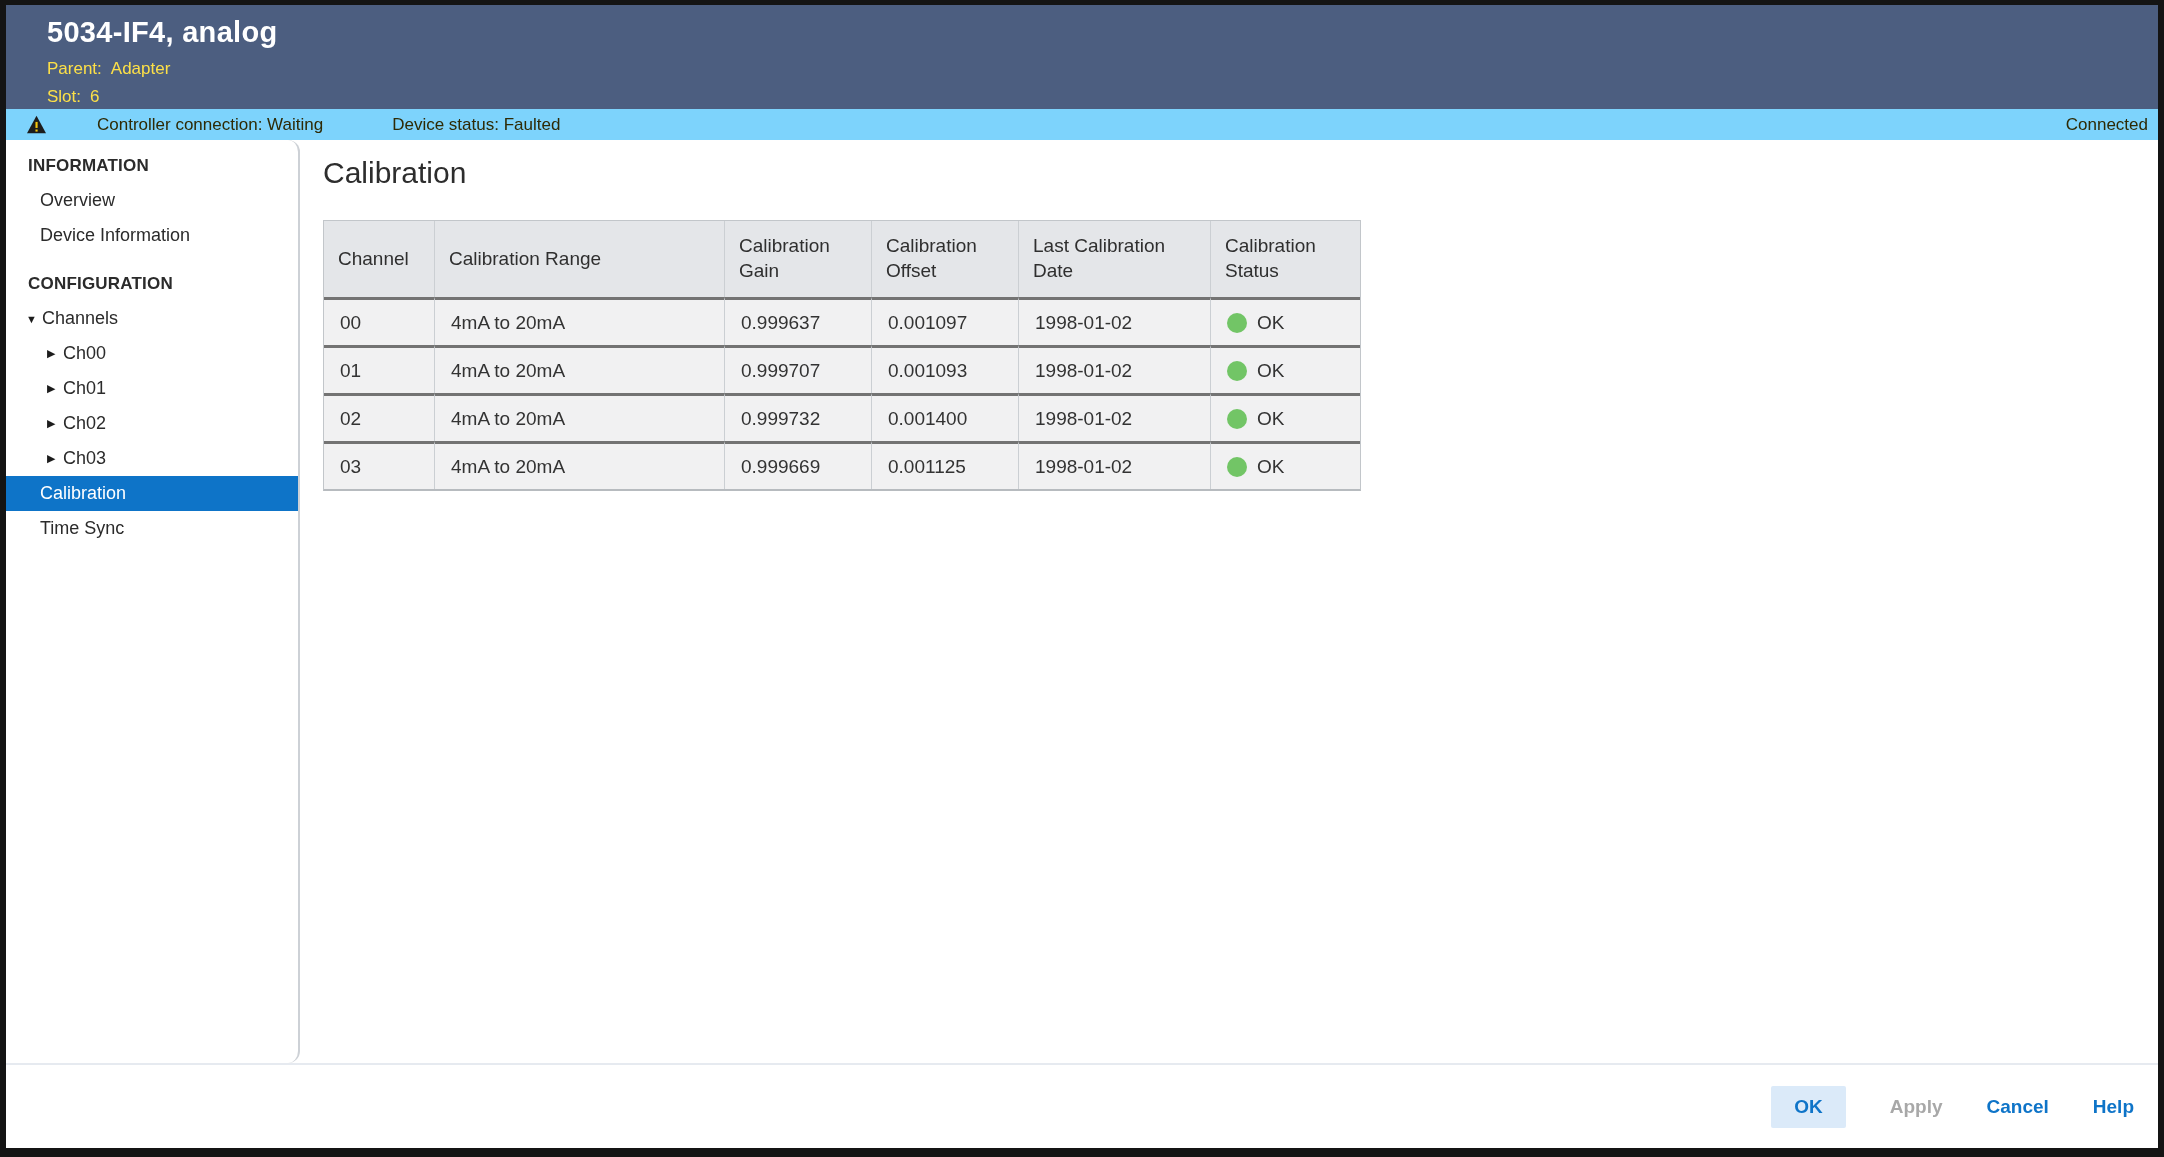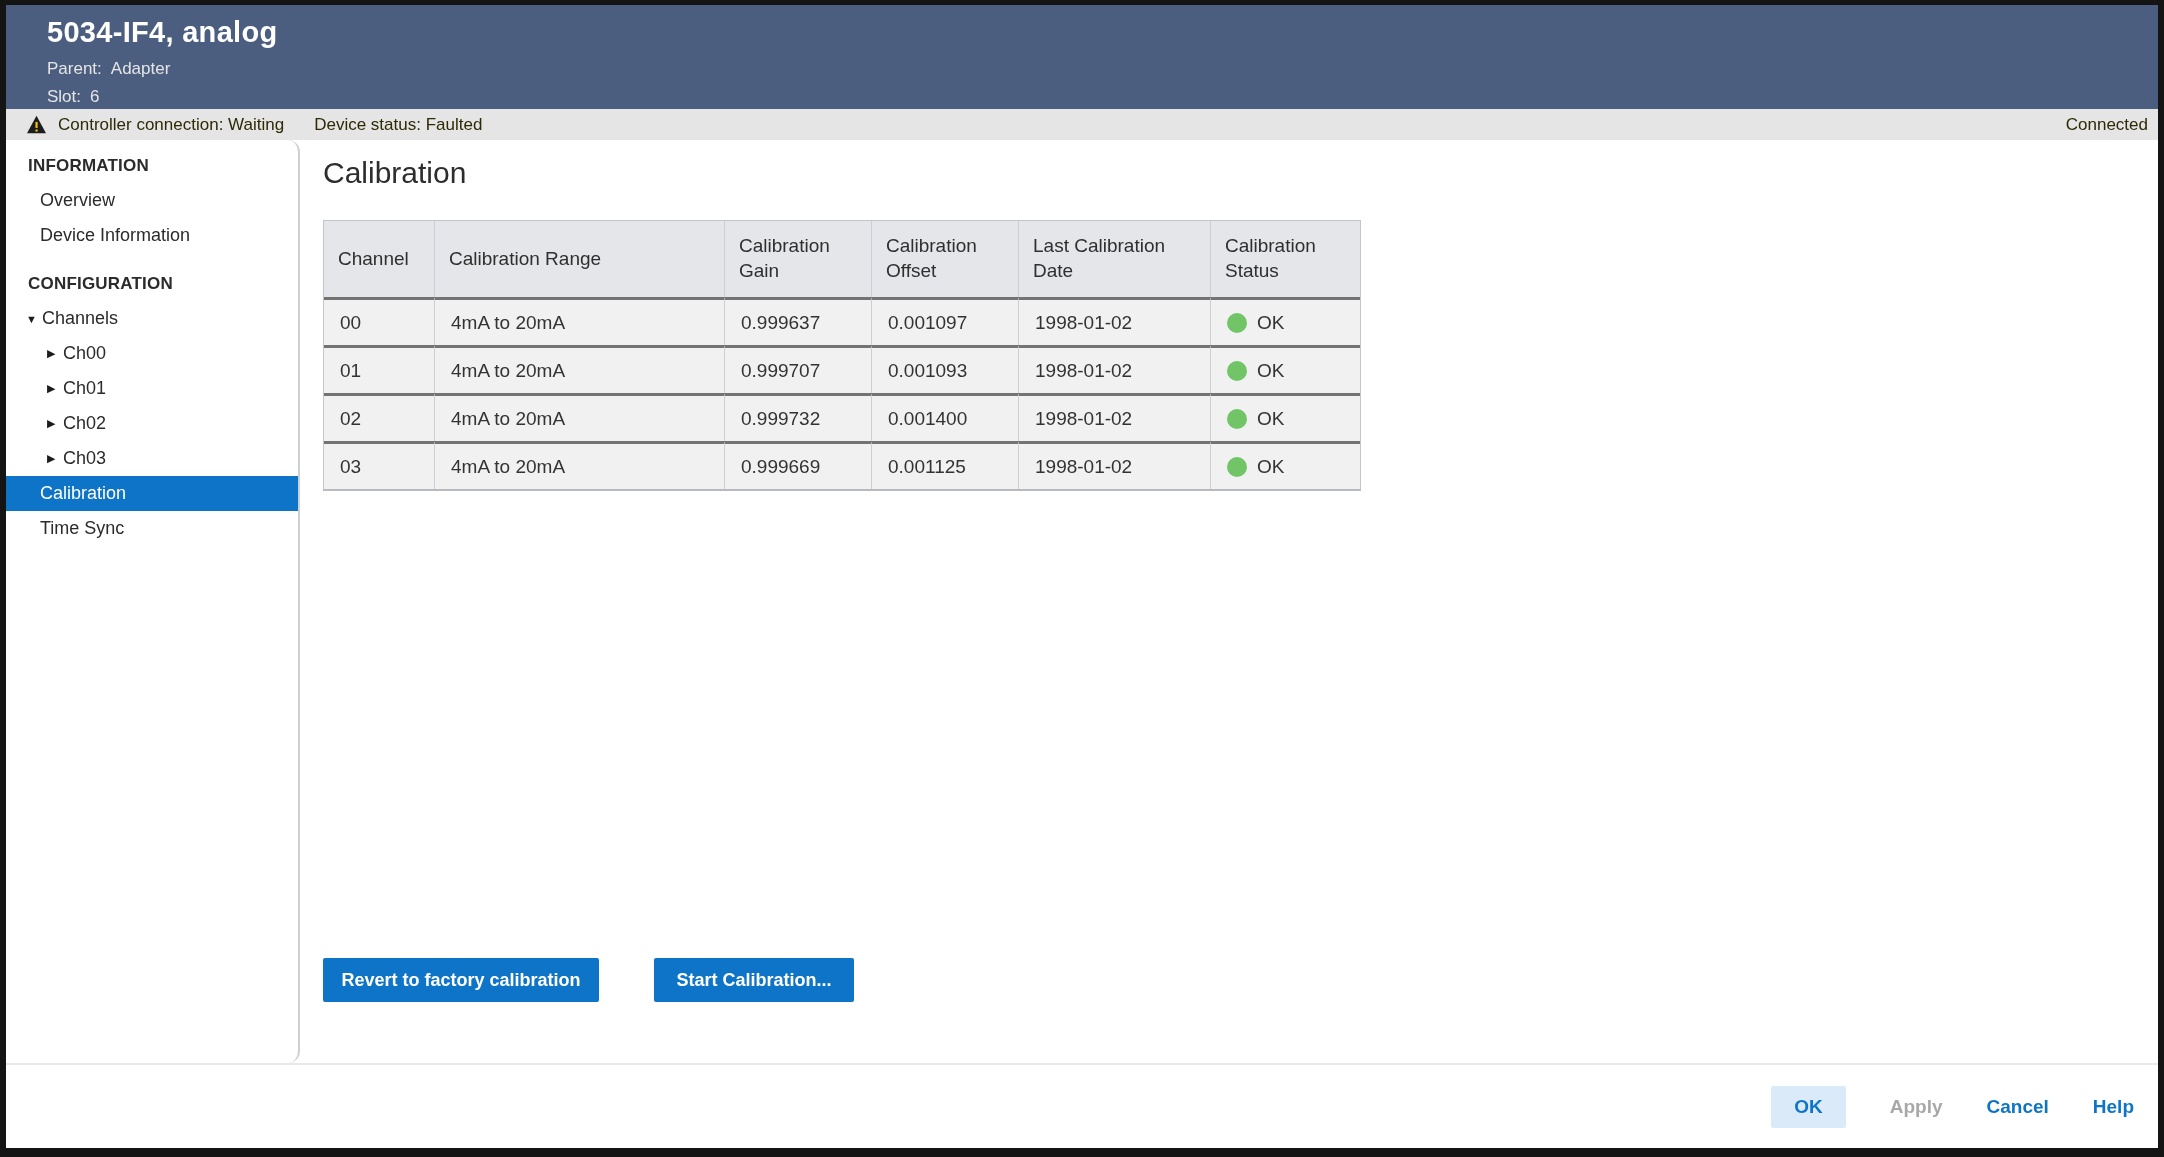--- a/index.html
+++ b/index.html
@@ -3,25 +3,25 @@
 <meta charset="utf-8">
 <style>
   html,body{margin:0;padding:0;}
   body{font-family:"Liberation Sans","DejaVu Sans",sans-serif;}
   .screen{position:relative;width:2164px;height:1157px;background:#141414;overflow:hidden;}
   .window{position:absolute;left:6px;top:5px;right:6px;bottom:9px;background:#ffffff;display:flex;flex-direction:column;overflow:hidden;}
 
   
   .hdr{height:104px;background:#4C5E80;color:#fff;padding:8px 0 0 41px;box-sizing:border-box;flex:none;}
   .hdr .title{font-size:29px;font-weight:bold;line-height:38px;letter-spacing:0.3px;}
-  .hdr .sub{font-size:17px;line-height:21px;margin-top:7px;color:#e5e5e5;}
+  .hdr .sub{font-size:17px;line-height:21px;margin-top:7px;color:#fde047;}
   .hdr .sub .val{margin-left:9px;}
 
   
-  .alert{height:31px;background:#e5e5e5;display:flex;align-items:center;padding:0 10px 0 20px;box-sizing:border-box;color:#2E2A05;font-size:17px;flex:none;}
+  .alert{height:31px;background:#7dd3fc;display:flex;align-items:center;padding:0 10px 0 20px;box-sizing:border-box;color:#2E2A05;font-size:17px;flex:none;gap:39px;}
   .alert .warn-svg{width:21px;height:19px;margin-right:11px;flex:none;}
   .alert .dev{margin-left:30px;}
   .alert .conn{margin-left:auto;}
 
   
   .bodyrow{flex:1;display:flex;min-height:0;}
 
   
   .side{width:294px;flex:none;border-right:2px solid #CDD1D6;padding-top:8px;box-sizing:border-box;border-radius:12px;}
   .side .item{height:35px;display:flex;align-items:center;font-size:18px;color:#2B2B2B;cursor:default;}
@@ -177,24 +177,20 @@
             <div class="td">0.999669</div>
             <div class="td">0.001125</div>
             <div class="td">1998-01-02</div>
             <div class="td last">
                 <span class="dot"></span>
                 <span>OK</span>
               </div>
           </div>
         </div>
 
-        <div class="actions">
-          <button class="abtn revert">Revert to factory calibration</button>
-          <button class="abtn start">Start Calibration...</button>
-        </div>
       </div>
     </div>
 
     <div class="footer">
       <button class="fbtn ok">OK</button>
       <button class="fbtn apply">Apply</button>
       <button class="fbtn">Cancel</button>
       <button class="fbtn">Help</button>
     </div>
 

